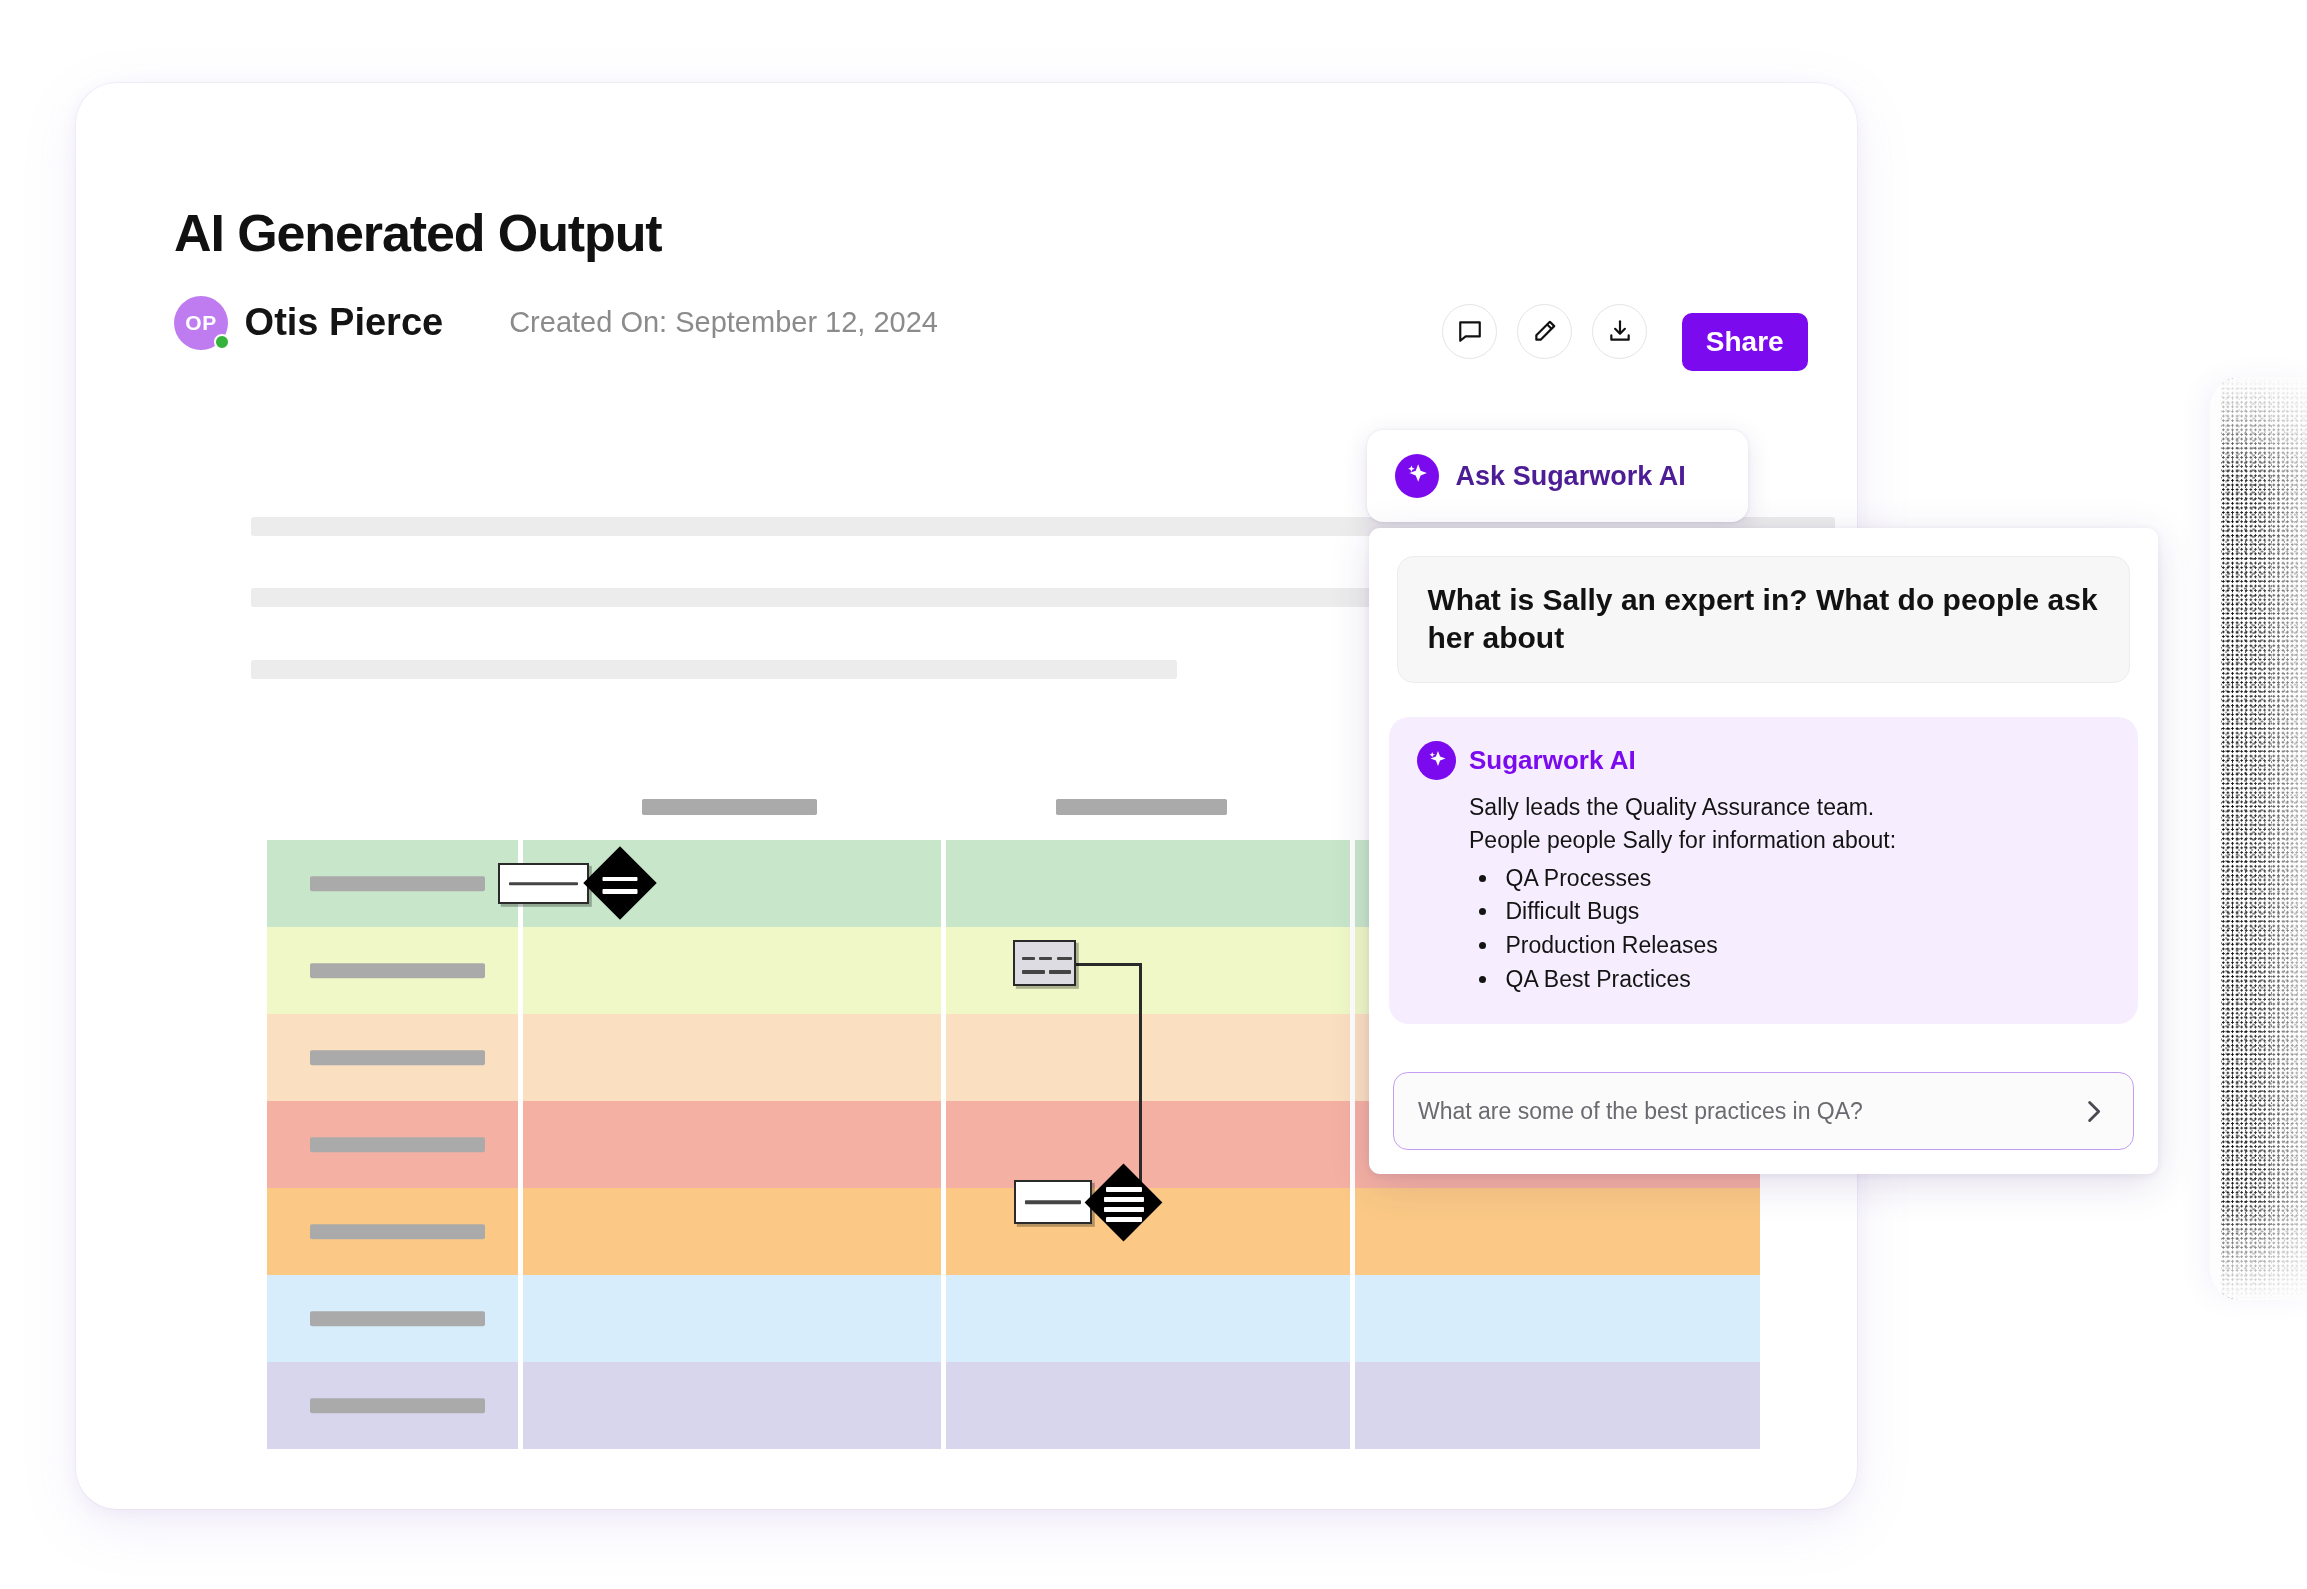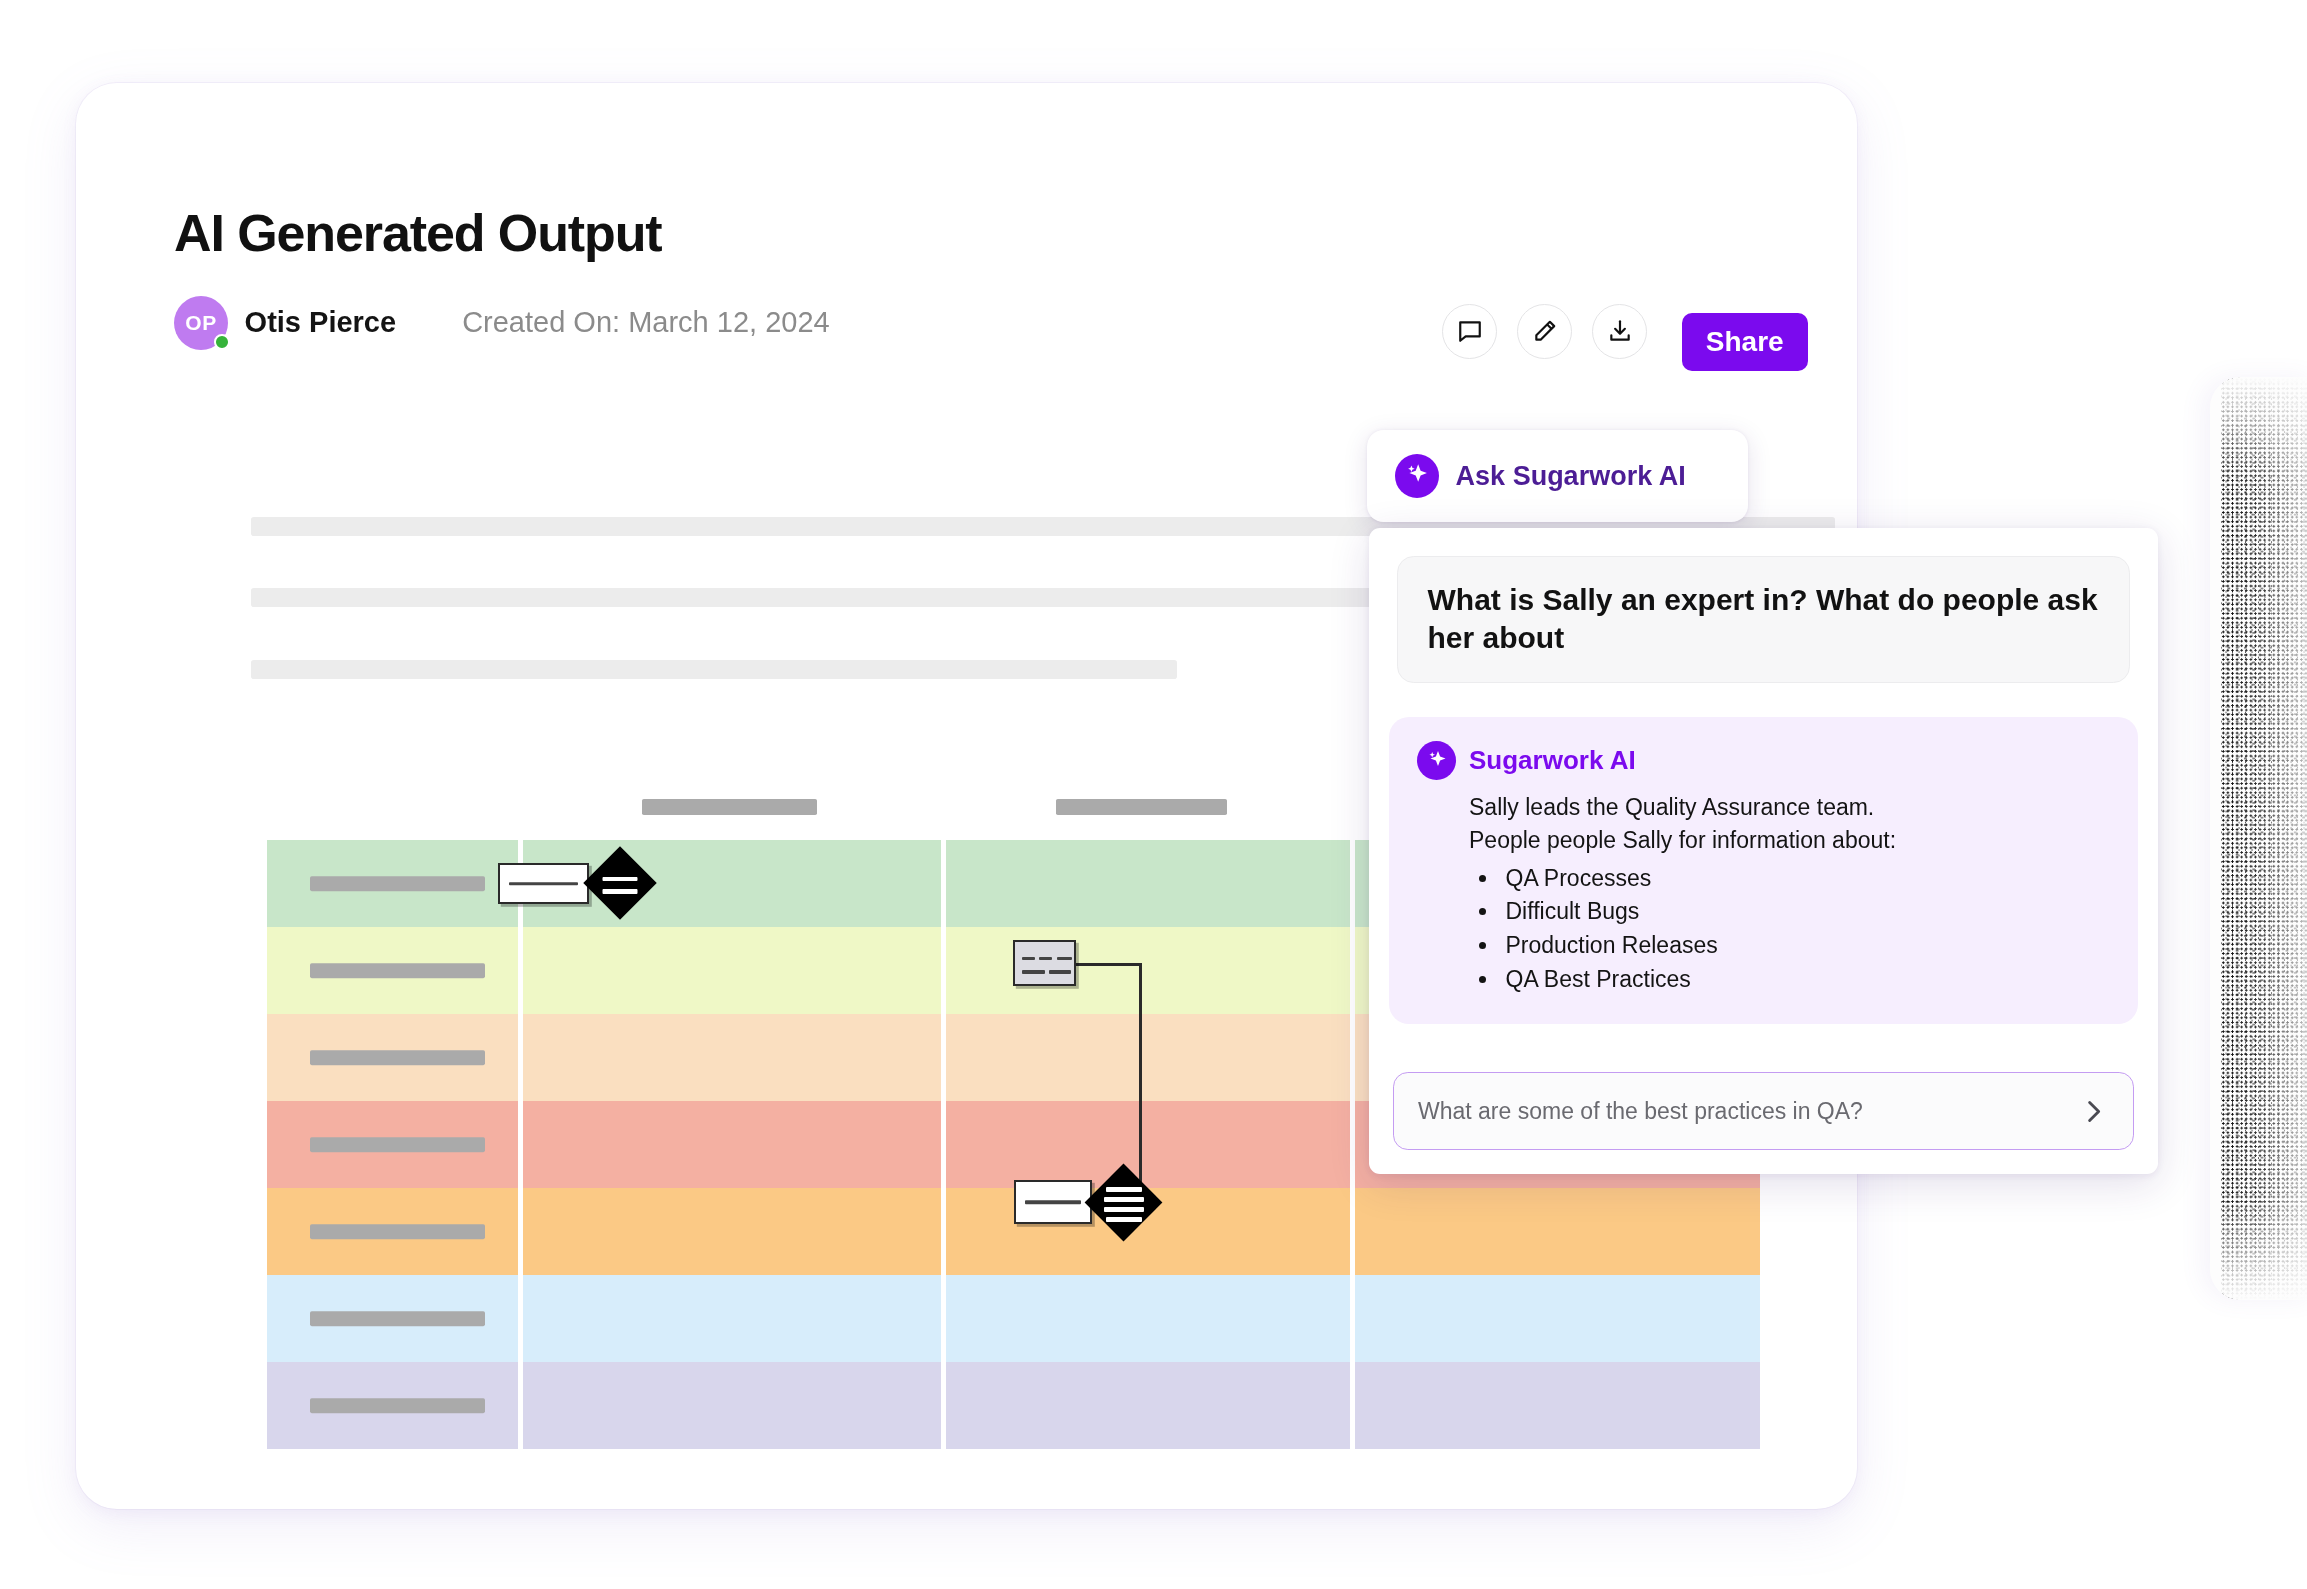--- a/index.html
+++ b/index.html
@@ -59,21 +59,21 @@
     background: #bf7bf0;
     display: flex; align-items: center; justify-content: center;
     color: #ffffff; font-size: 21px; font-weight: 600; letter-spacing: 0.5px;
   }
   .status-dot {
     position: absolute; right: -1.8px; bottom: 0px;
     width: 15.7px; height: 15.7px; border-radius: 50%;
     background: #36b33b; border: 2.3px solid #ffffff;
   }
   .author-name {
-    margin-left: 16.6px; font-size: 29px; font-weight: 600; color: #141414;
+    margin-left: 16.6px; font-size: 38px; font-weight: 600; color: #141414;
     white-space: nowrap;
   }
   .created-on {
     margin-left: 66px; font-size: 29px; color: #8b8b8b; white-space: nowrap;
   }
 
   
   .actions {
     position: absolute; right: 0; top: 0;
     left: 1366px; top: 208px;
@@ -267,21 +267,21 @@
   <div class="doc-card">
 
     <h1 class="doc-title">AI Generated Output</h1>
 
     <div class="meta-row">
       <div class="avatar-wrap">
         <div class="avatar">OP</div>
         <div class="status-dot"></div>
       </div>
       <div class="author-name">Otis Pierce</div>
-      <div class="created-on">Created On: March 12, 2024</div>
+      <div class="created-on">Created On: September 12, 2024</div>
     </div>
 
     <div class="actions">
       <div class="icon-btn">
         <span>
           <svg viewBox="0 0 24 24" fill="none" stroke="#111" stroke-width="2" stroke-linejoin="round">
             <path d="M3 4h18v13H8l-5 4z"></path>
           </svg>
         </span>
       </div>

